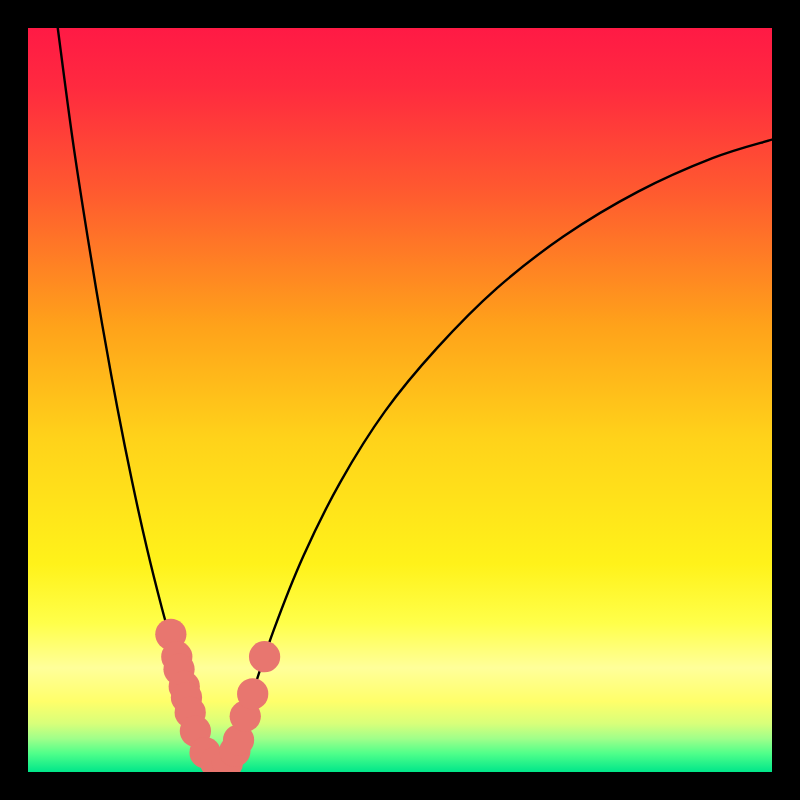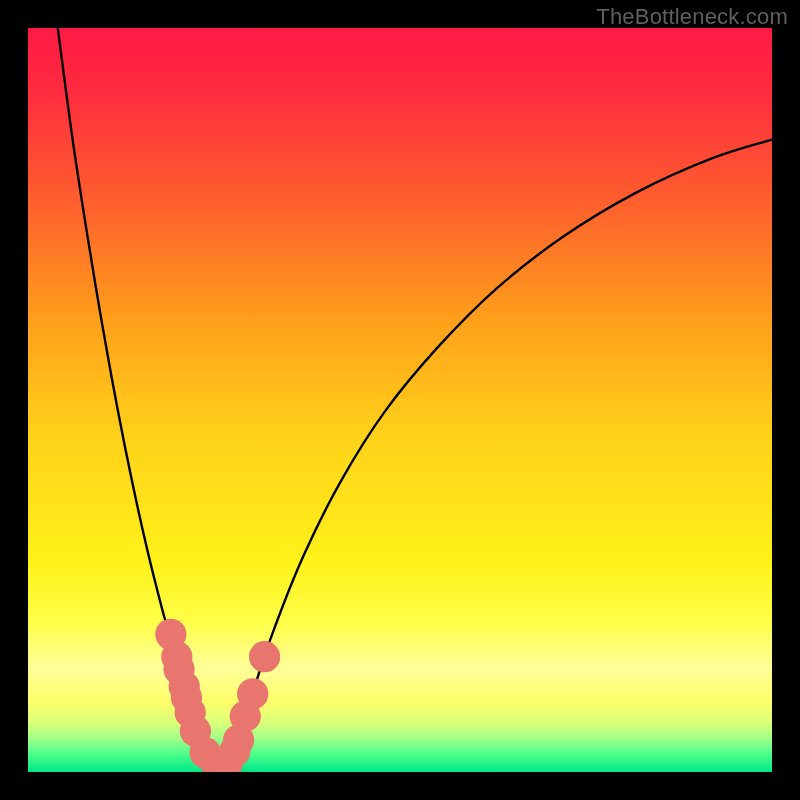--- a/index.html
+++ b/index.html
@@ -82,14 +82,13 @@
           <circle cx="199.39200000000002" cy="735.072" r="15.624"></circle>
           <circle cx="206.83200000000002" cy="723.168" r="15.624"></circle>
           <circle cx="210.55200000000002" cy="712.008" r="15.624"></circle>
           <circle cx="217.248" cy="688.2" r="15.624"></circle>
           <circle cx="224.688" cy="665.88" r="15.624"></circle>
           <circle cx="236.592" cy="628.6800000000001" r="15.624"></circle>
         </g>
     </svg>
   </div>
 
-  <div class="watermark">TheBottleneck.com</div>
 </div>
 
 </body></html>

